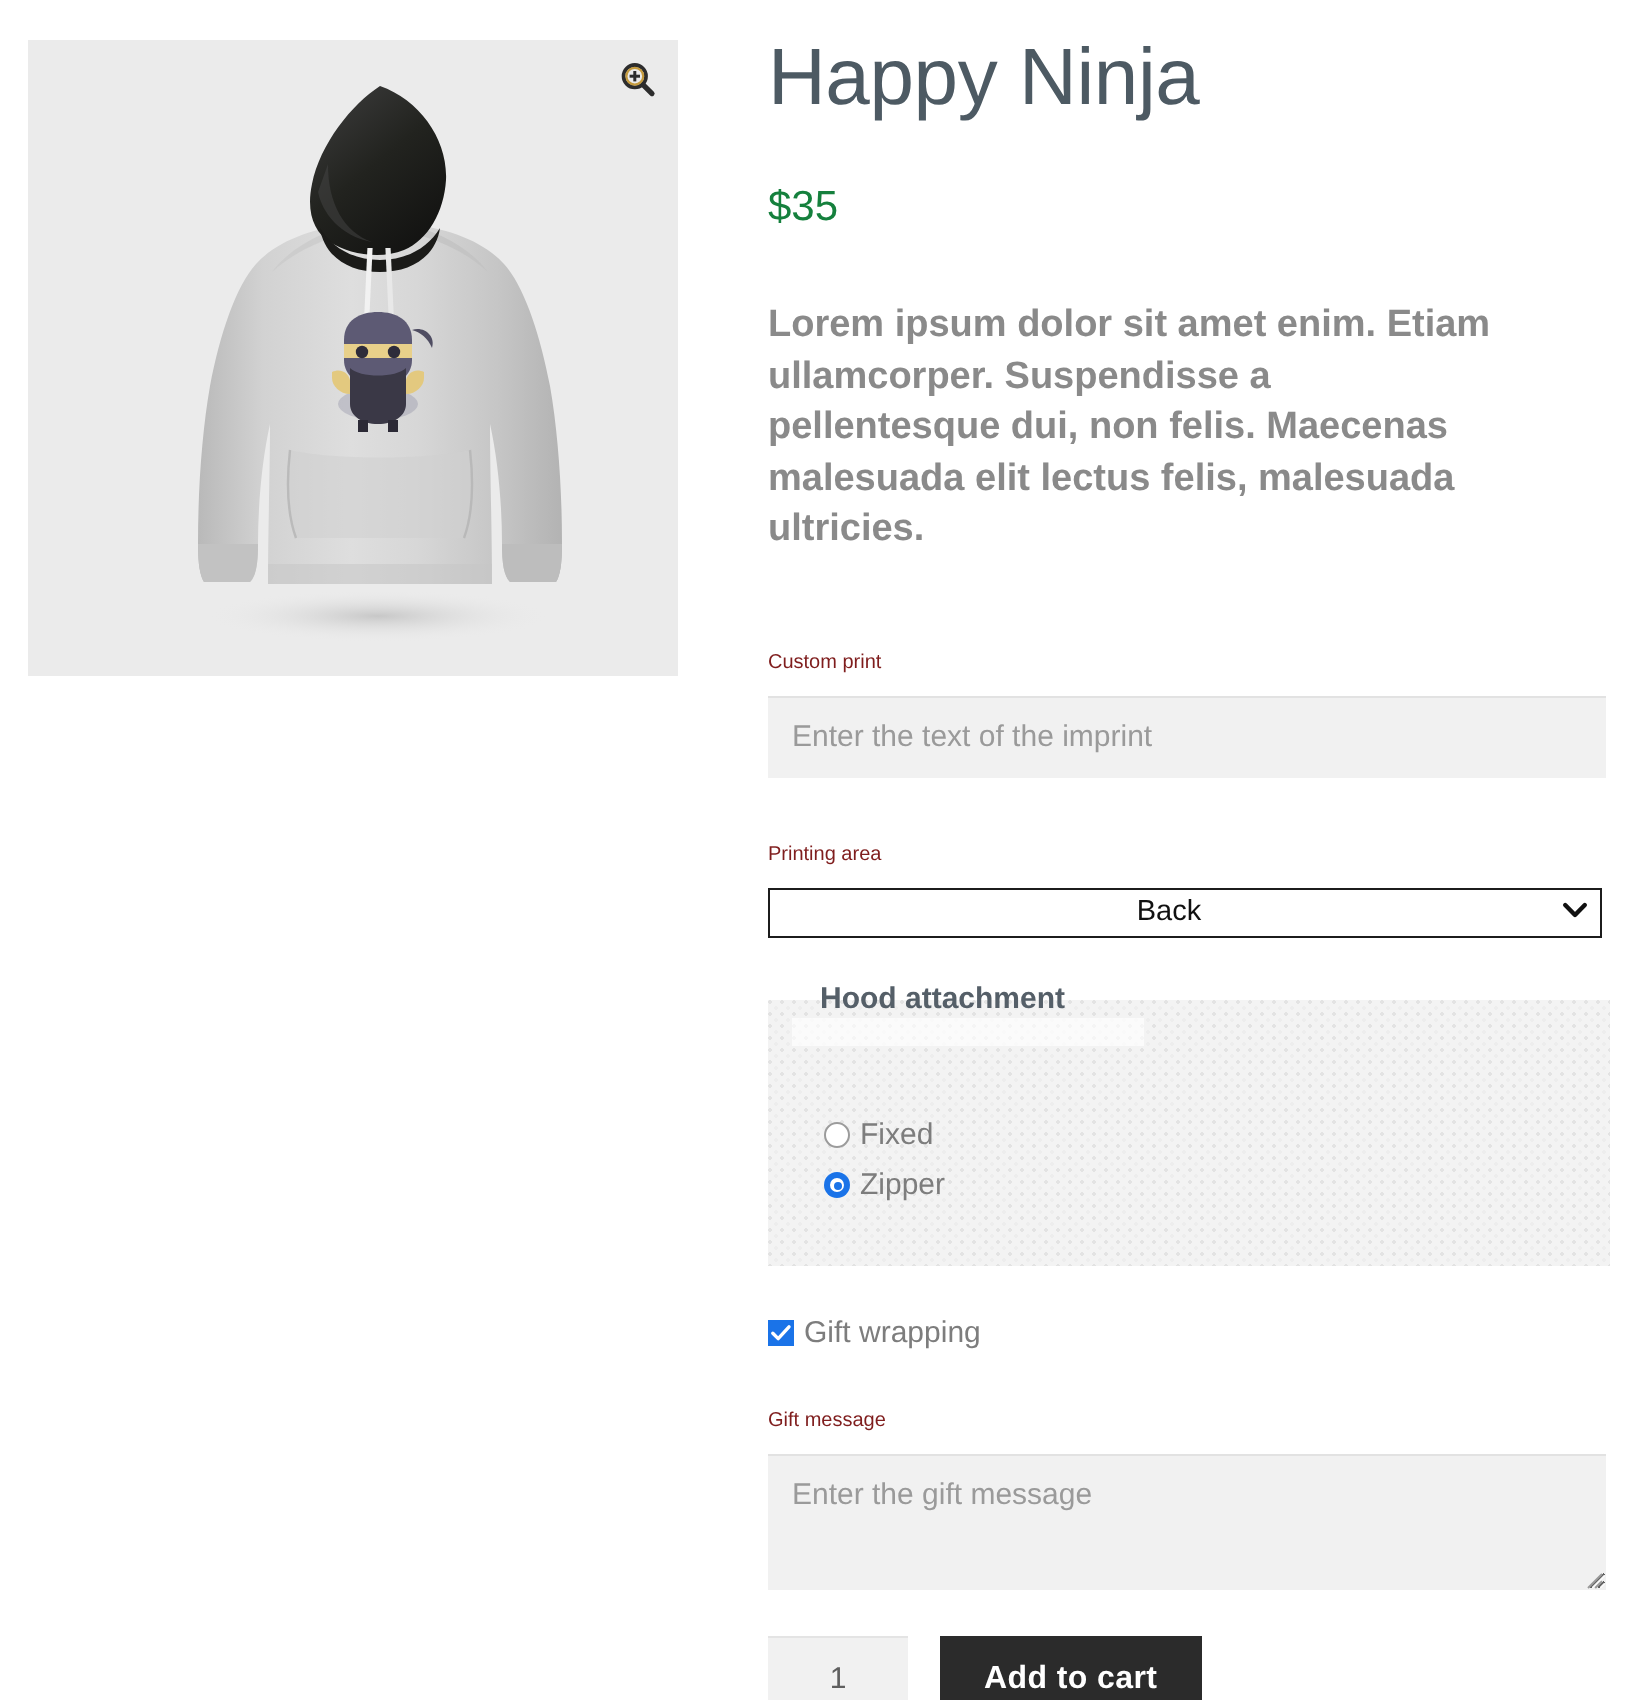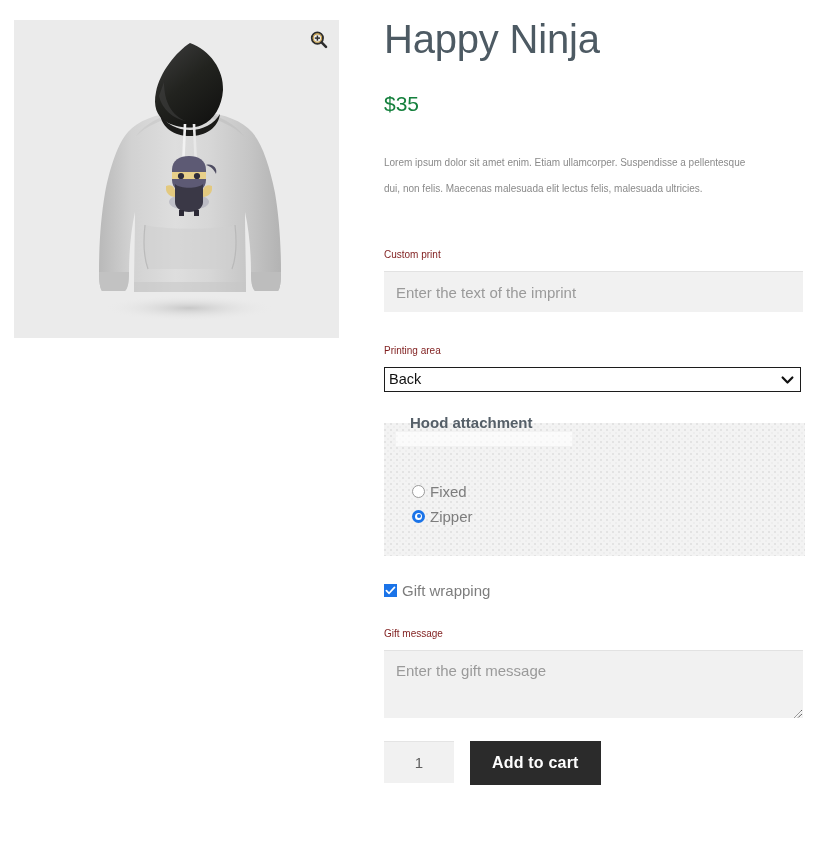--- a/index.html
+++ b/index.html
@@ -71,24 +71,25 @@
     padding: 29px 0 0 0;
     font-size: 21px;
     font-weight: 400;
     color: #15803d;
     line-height: 1;
   }
 
   .description {
     margin: 0;
     padding: 36px 0 0 0;
-    font-size: 10px;
+    font-size: 19px;
     line-height: 25.5px;
     color: #8a8a8a;
     width: 366px;
+    font-weight: bold;
   }
 
   
   .form {
     padding-top: 49px;
   }
   .field {
     margin-bottom: 0;
   }
   .field-label {
@@ -128,20 +129,21 @@
     color: #111111;
     padding: 0 20px 0 4px;
     line-height: 23px;
     position: relative;
     cursor: pointer;
   }
   .select-value {
     display: block;
     white-space: nowrap;
     overflow: hidden;
+    text-align: center;
   }
   .select-arrow {
     position: absolute;
     right: 6px;
     top: 50%;
     transform: translateY(-50%);
     pointer-events: none;
   }
 
   .gap-b { height: 22px; }

